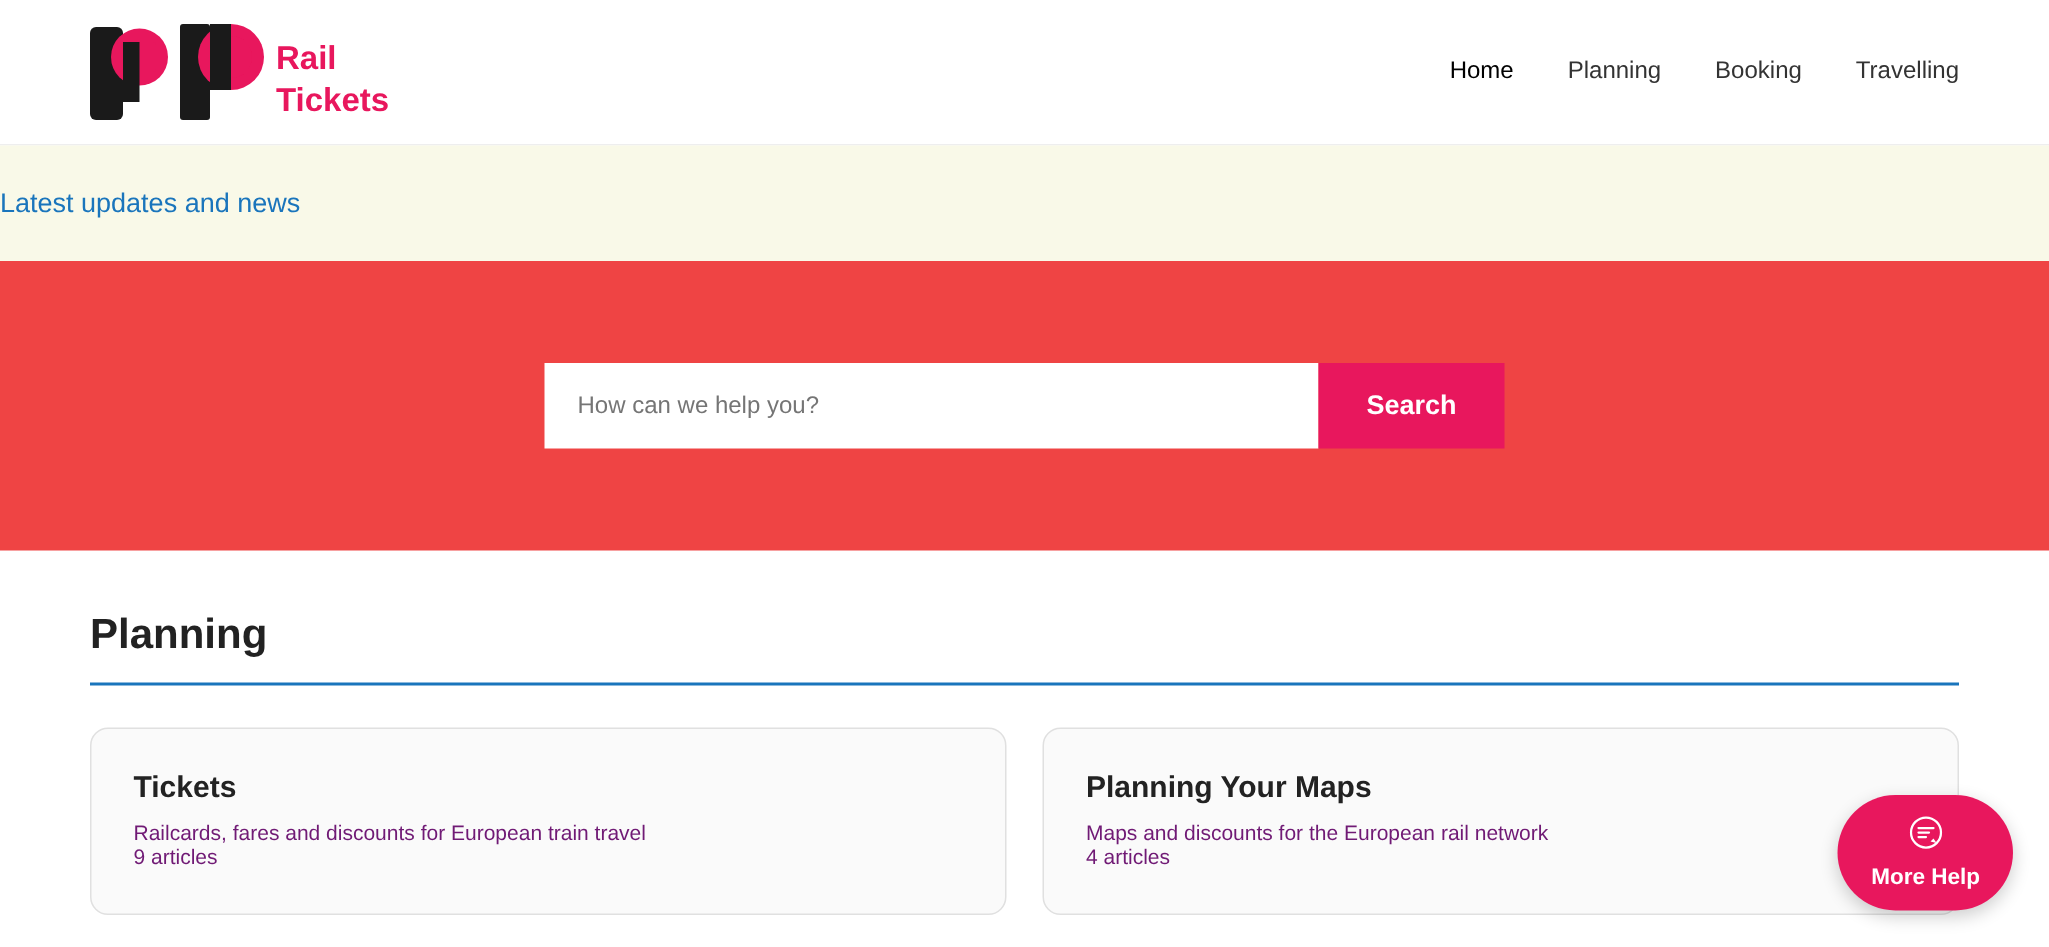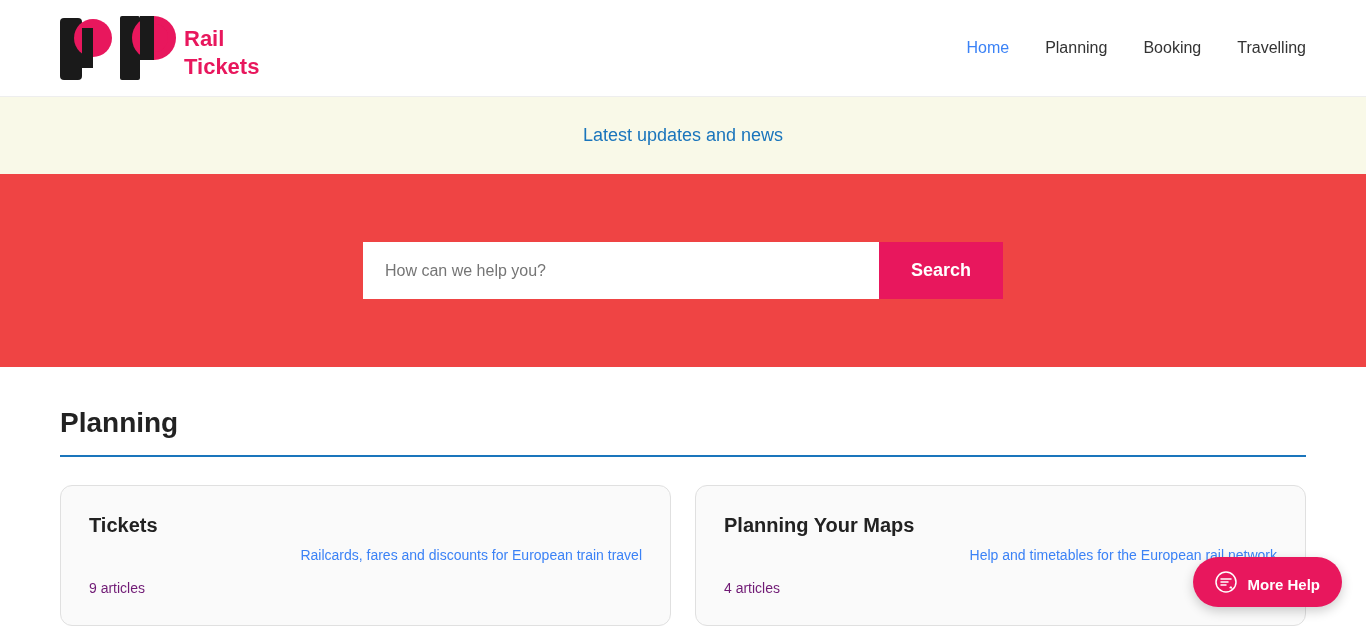--- a/index.html
+++ b/index.html
@@ -27,28 +27,27 @@
       display: flex;
       gap: 36px;
       align-items: center;
     }
     .nav a {
       text-decoration: none;
       font-size: 16px;
       color: #333;
     }
     .nav a.active {
-      color: #3b82f6;
+      color: #000000;
     }
 
     
     .banner {
       background: #f9f9e8;
       padding: 28px 0;
-      text-align: center;
     }
     .banner a {
       color: #1a75bc;
       text-decoration: none;
       font-size: 18px;
     }
 
     
     .search-hero {
       background: #ef4444;
@@ -108,47 +107,46 @@
       background: #fafafa;
     }
     .card h3 {
       font-size: 20px;
       font-weight: 700;
       color: #222;
       margin-bottom: 10px;
     }
     .card p {
       font-size: 14px;
-      color: #3b82f6;
-      margin-bottom: 16px;
-      text-align: right;
+      color: #701a75;
     }
     .card a {
       font-size: 14px;
       color: #701a75;
       text-decoration: none;
     }
 
     
     .more-help {
       position: fixed;
       bottom: 24px;
       right: 24px;
       background: #e8175d;
       color: #fff;
       border: none;
       border-radius: 40px;
       padding: 14px 22px;
       font-size: 15px;
       font-weight: 600;
       display: flex;
-      align-items: flex-end;
+      align-items: center;
       gap: 10px;
       cursor: pointer;
       box-shadow: 0 4px 12px rgba(0,0,0,0.2);
+      flex-direction: column;
     }
     .more-help .chat-icon {
       width: 22px;
       height: 22px;
       display: inline-flex;
     }
   </style>
 </head>
 <body>
 
@@ -200,21 +198,21 @@
   <h2 class="section-title">Planning</h2>
   <hr class="section-divider">
   <div class="cards">
     <div class="card">
       <h3>Tickets</h3>
       <p>Railcards, fares and discounts for European train travel</p>
       <a href="#">9 articles</a>
     </div>
     <div class="card">
       <h3>Planning Your Maps</h3>
-      <p>Help and timetables for the European rail network</p>
+      <p>Maps and discounts for the European rail network</p>
       <a href="#">4 articles</a>
     </div>
   </div>
 </main>
 
 <button class="more-help">
   <svg class="chat-icon" viewBox="0 0 22 22" fill="none" xmlns="http://www.w3.org/2000/svg">
     <circle cx="11" cy="11" r="10" stroke="white" stroke-width="1.5"></circle>
     <path d="M6 8h10M6 11h7M6 14h5" stroke="white" stroke-width="1.5" stroke-linecap="round"></path>
     <path d="M16 15l2 3-4-1" fill="white"></path>

